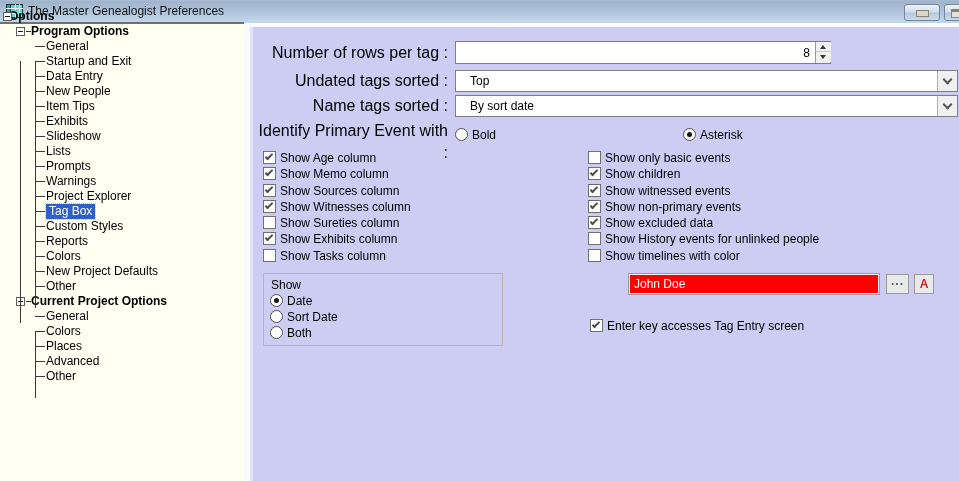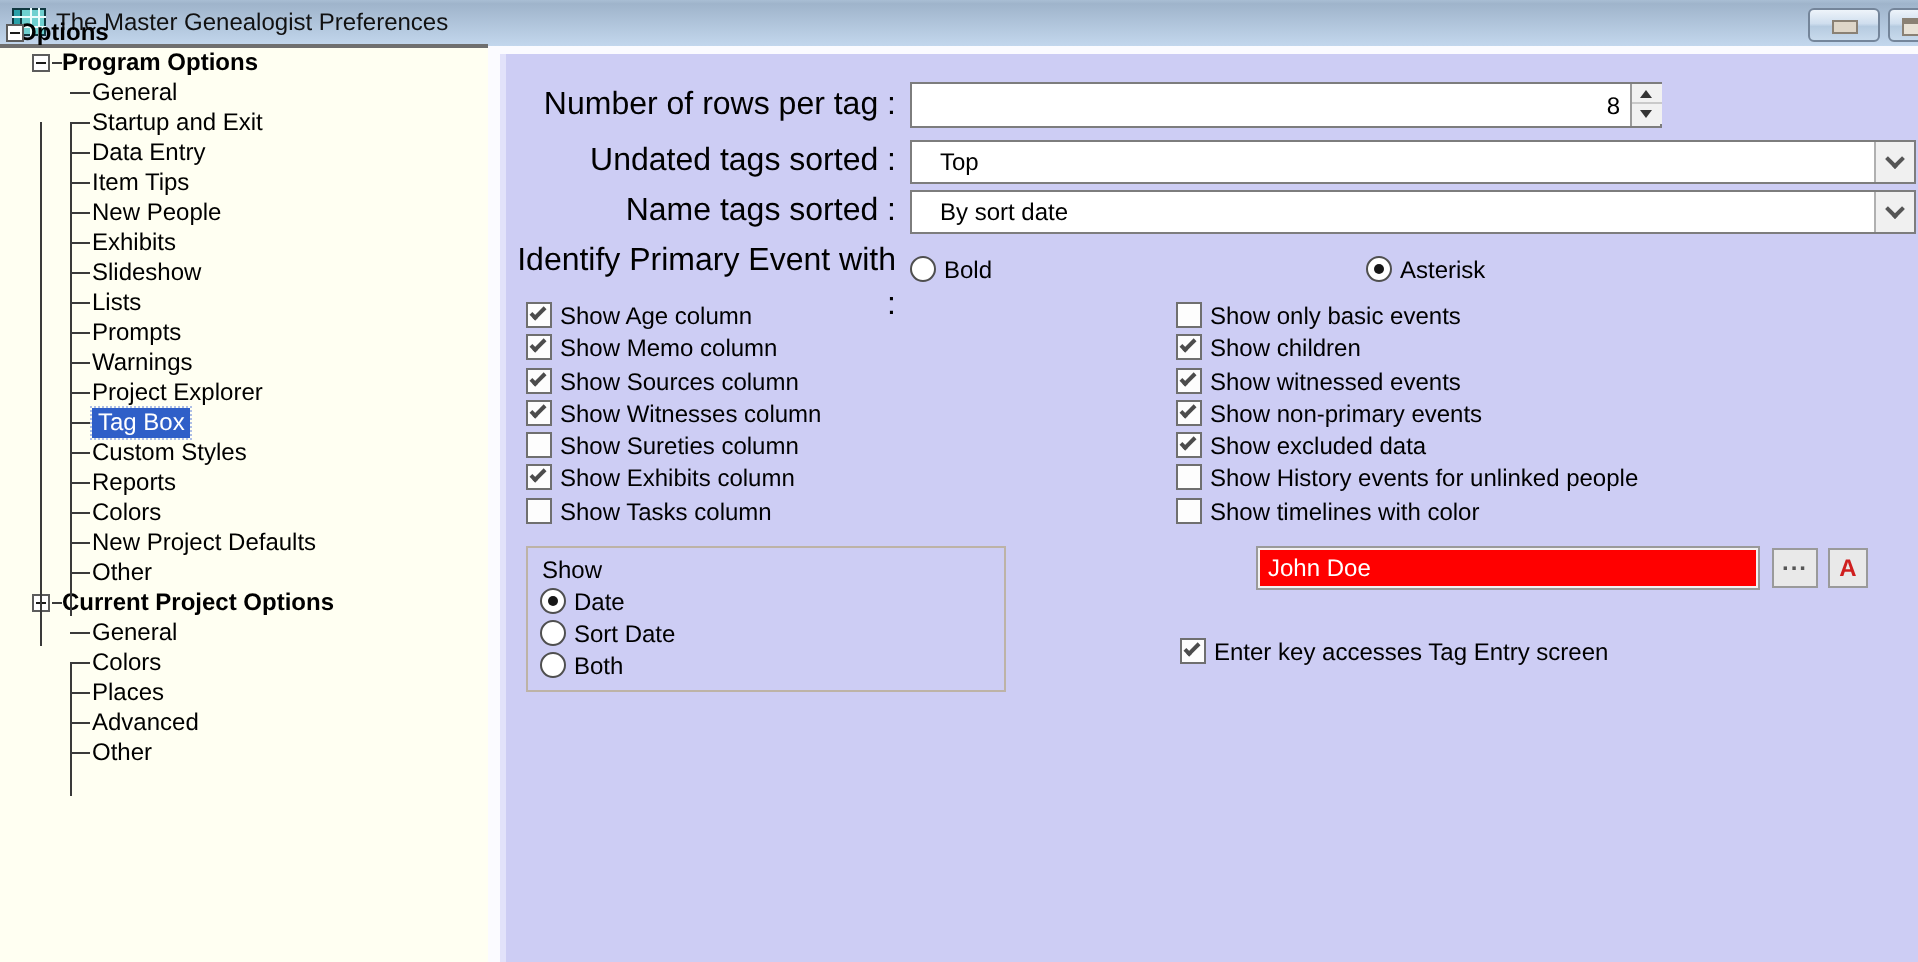--- a/index.html
+++ b/index.html
@@ -114,22 +114,22 @@
 <div class="gap-white"></div>
 <div class="gap-lav"></div>
 <div class="top-strip"></div>
 
 <div class="tree" id="tree">
     <div class="trow l0 b"><span class="ebox"></span><span class="lbl">Options</span></div>
     <div class="trow l1 b"><span class="ebox"></span><i class="dash"></i><span class="lbl">Program Options</span></div>
     <div class="trow l2"><i class="hline"></i><span class="lbl">General</span></div>
     <div class="trow l2"><i class="hline"></i><span class="lbl">Startup and Exit</span></div>
     <div class="trow l2"><i class="hline"></i><span class="lbl">Data Entry</span></div>
+    <div class="trow l2"><i class="hline"></i><span class="lbl">New People</span></div>
     <div class="trow l2"><i class="hline"></i><span class="lbl">Item Tips</span></div>
-    <div class="trow l2"><i class="hline"></i><span class="lbl">New People</span></div>
     <div class="trow l2"><i class="hline"></i><span class="lbl">Exhibits</span></div>
     <div class="trow l2"><i class="hline"></i><span class="lbl">Slideshow</span></div>
     <div class="trow l2"><i class="hline"></i><span class="lbl">Lists</span></div>
     <div class="trow l2"><i class="hline"></i><span class="lbl">Prompts</span></div>
     <div class="trow l2"><i class="hline"></i><span class="lbl">Warnings</span></div>
     <div class="trow l2"><i class="hline"></i><span class="lbl">Project Explorer</span></div>
     <div class="trow l2"><i class="hline"></i><span class="lbl sel">Tag Box</span></div>
     <div class="trow l2"><i class="hline"></i><span class="lbl">Custom Styles</span></div>
     <div class="trow l2"><i class="hline"></i><span class="lbl">Reports</span></div>
     <div class="trow l2"><i class="hline"></i><span class="lbl">Colors</span></div>

